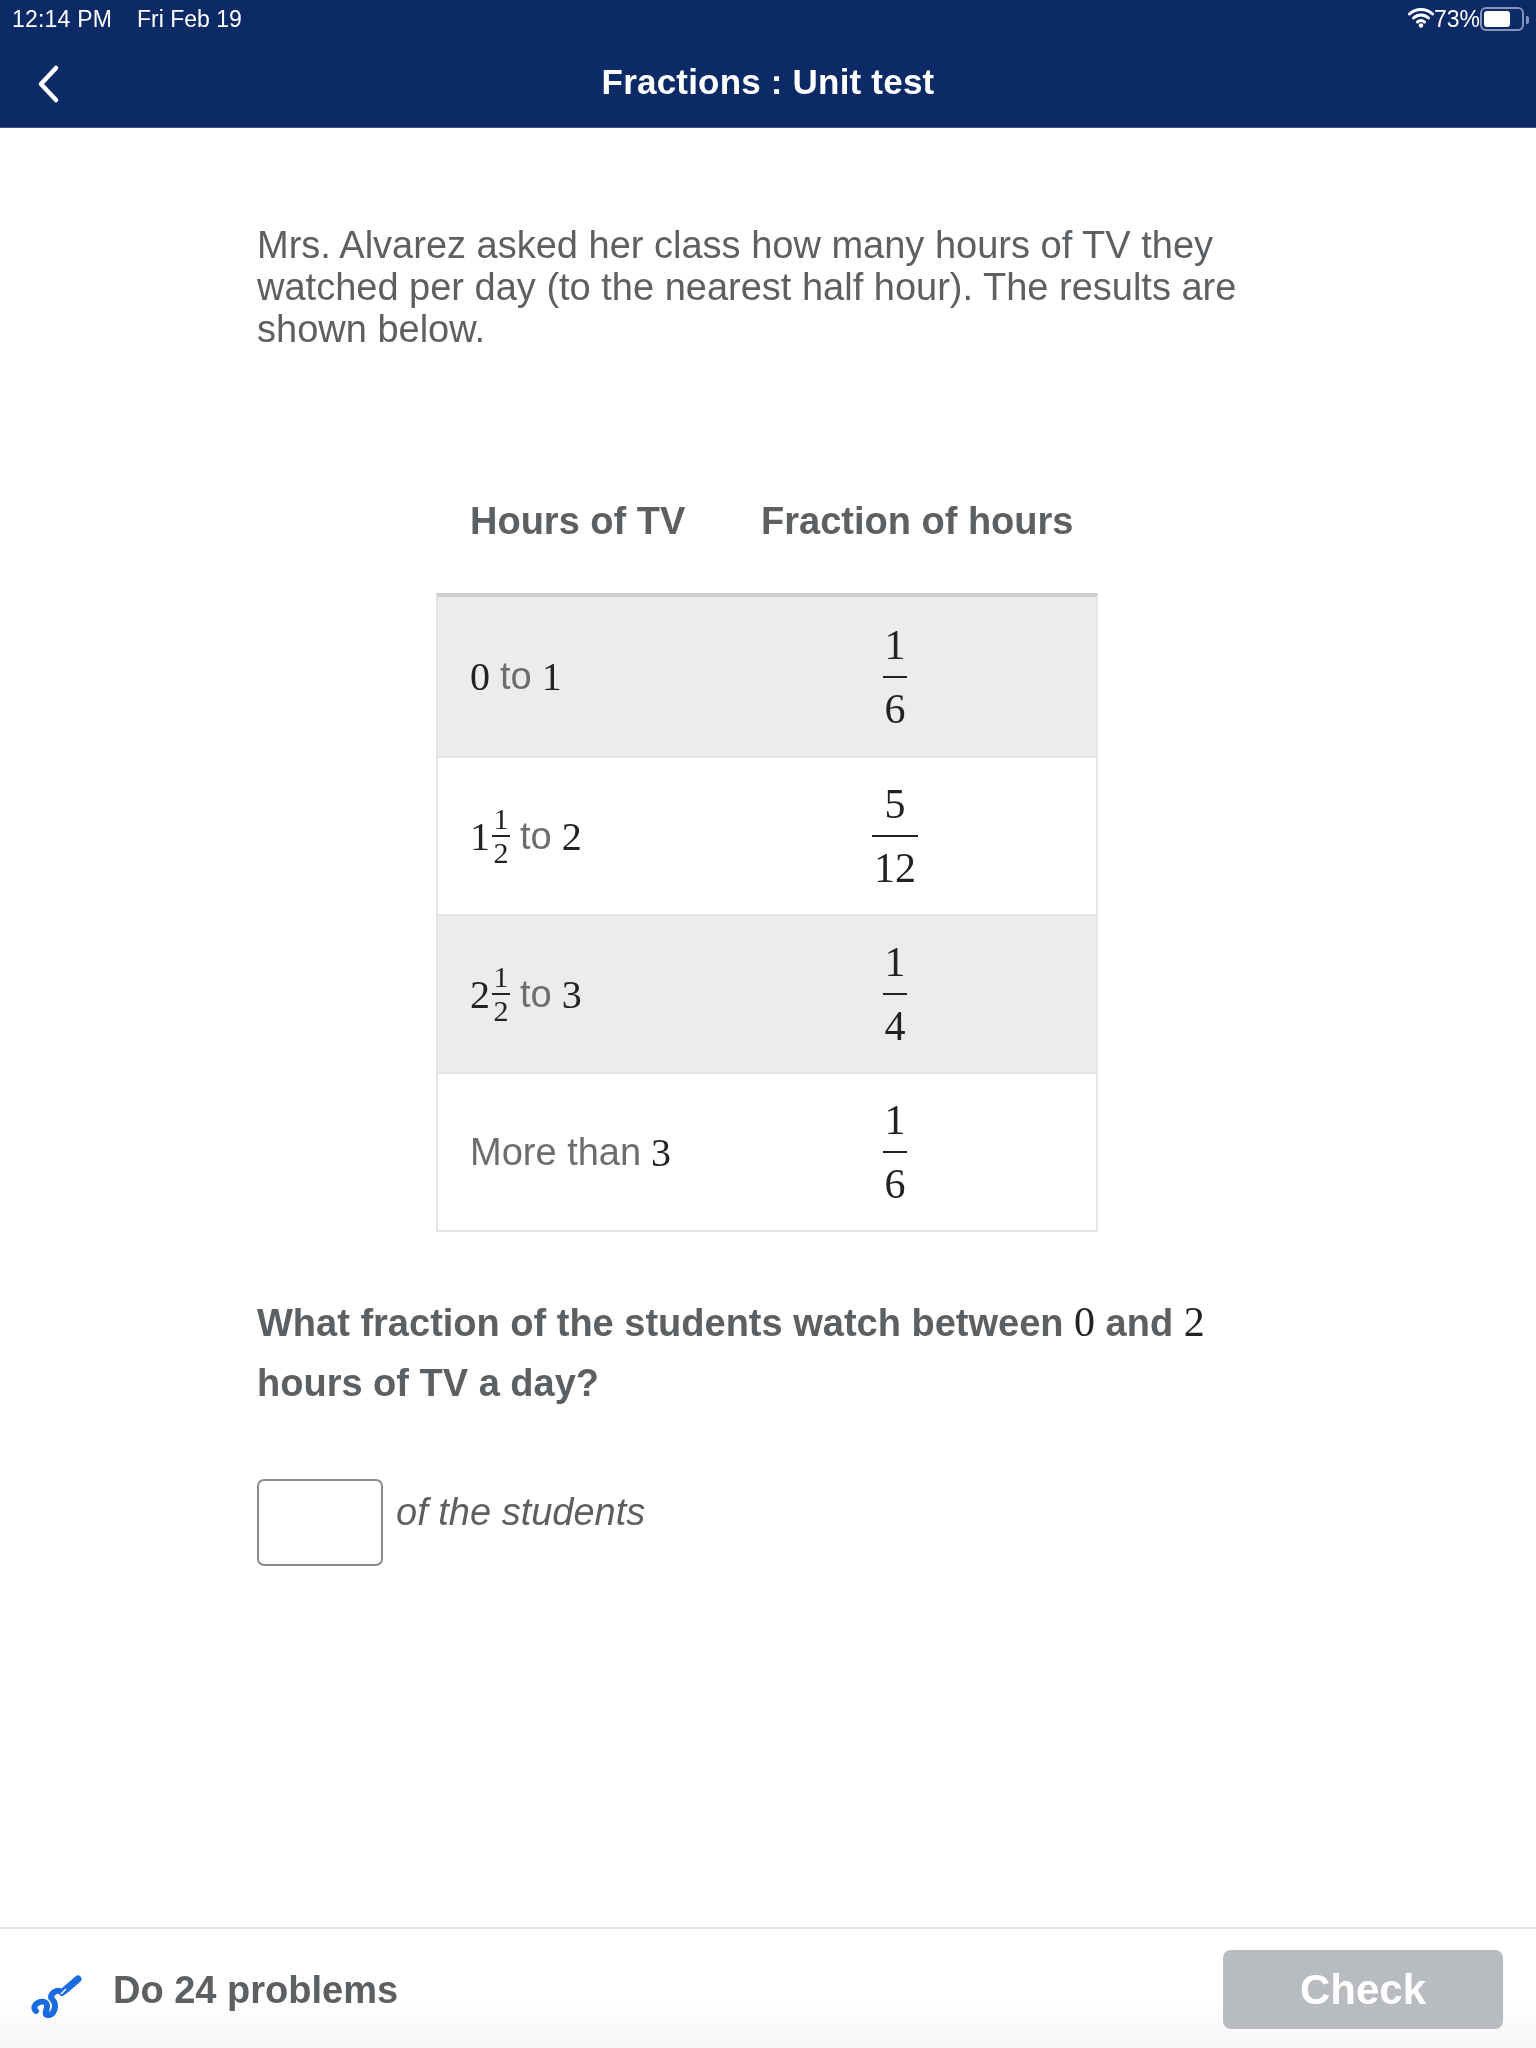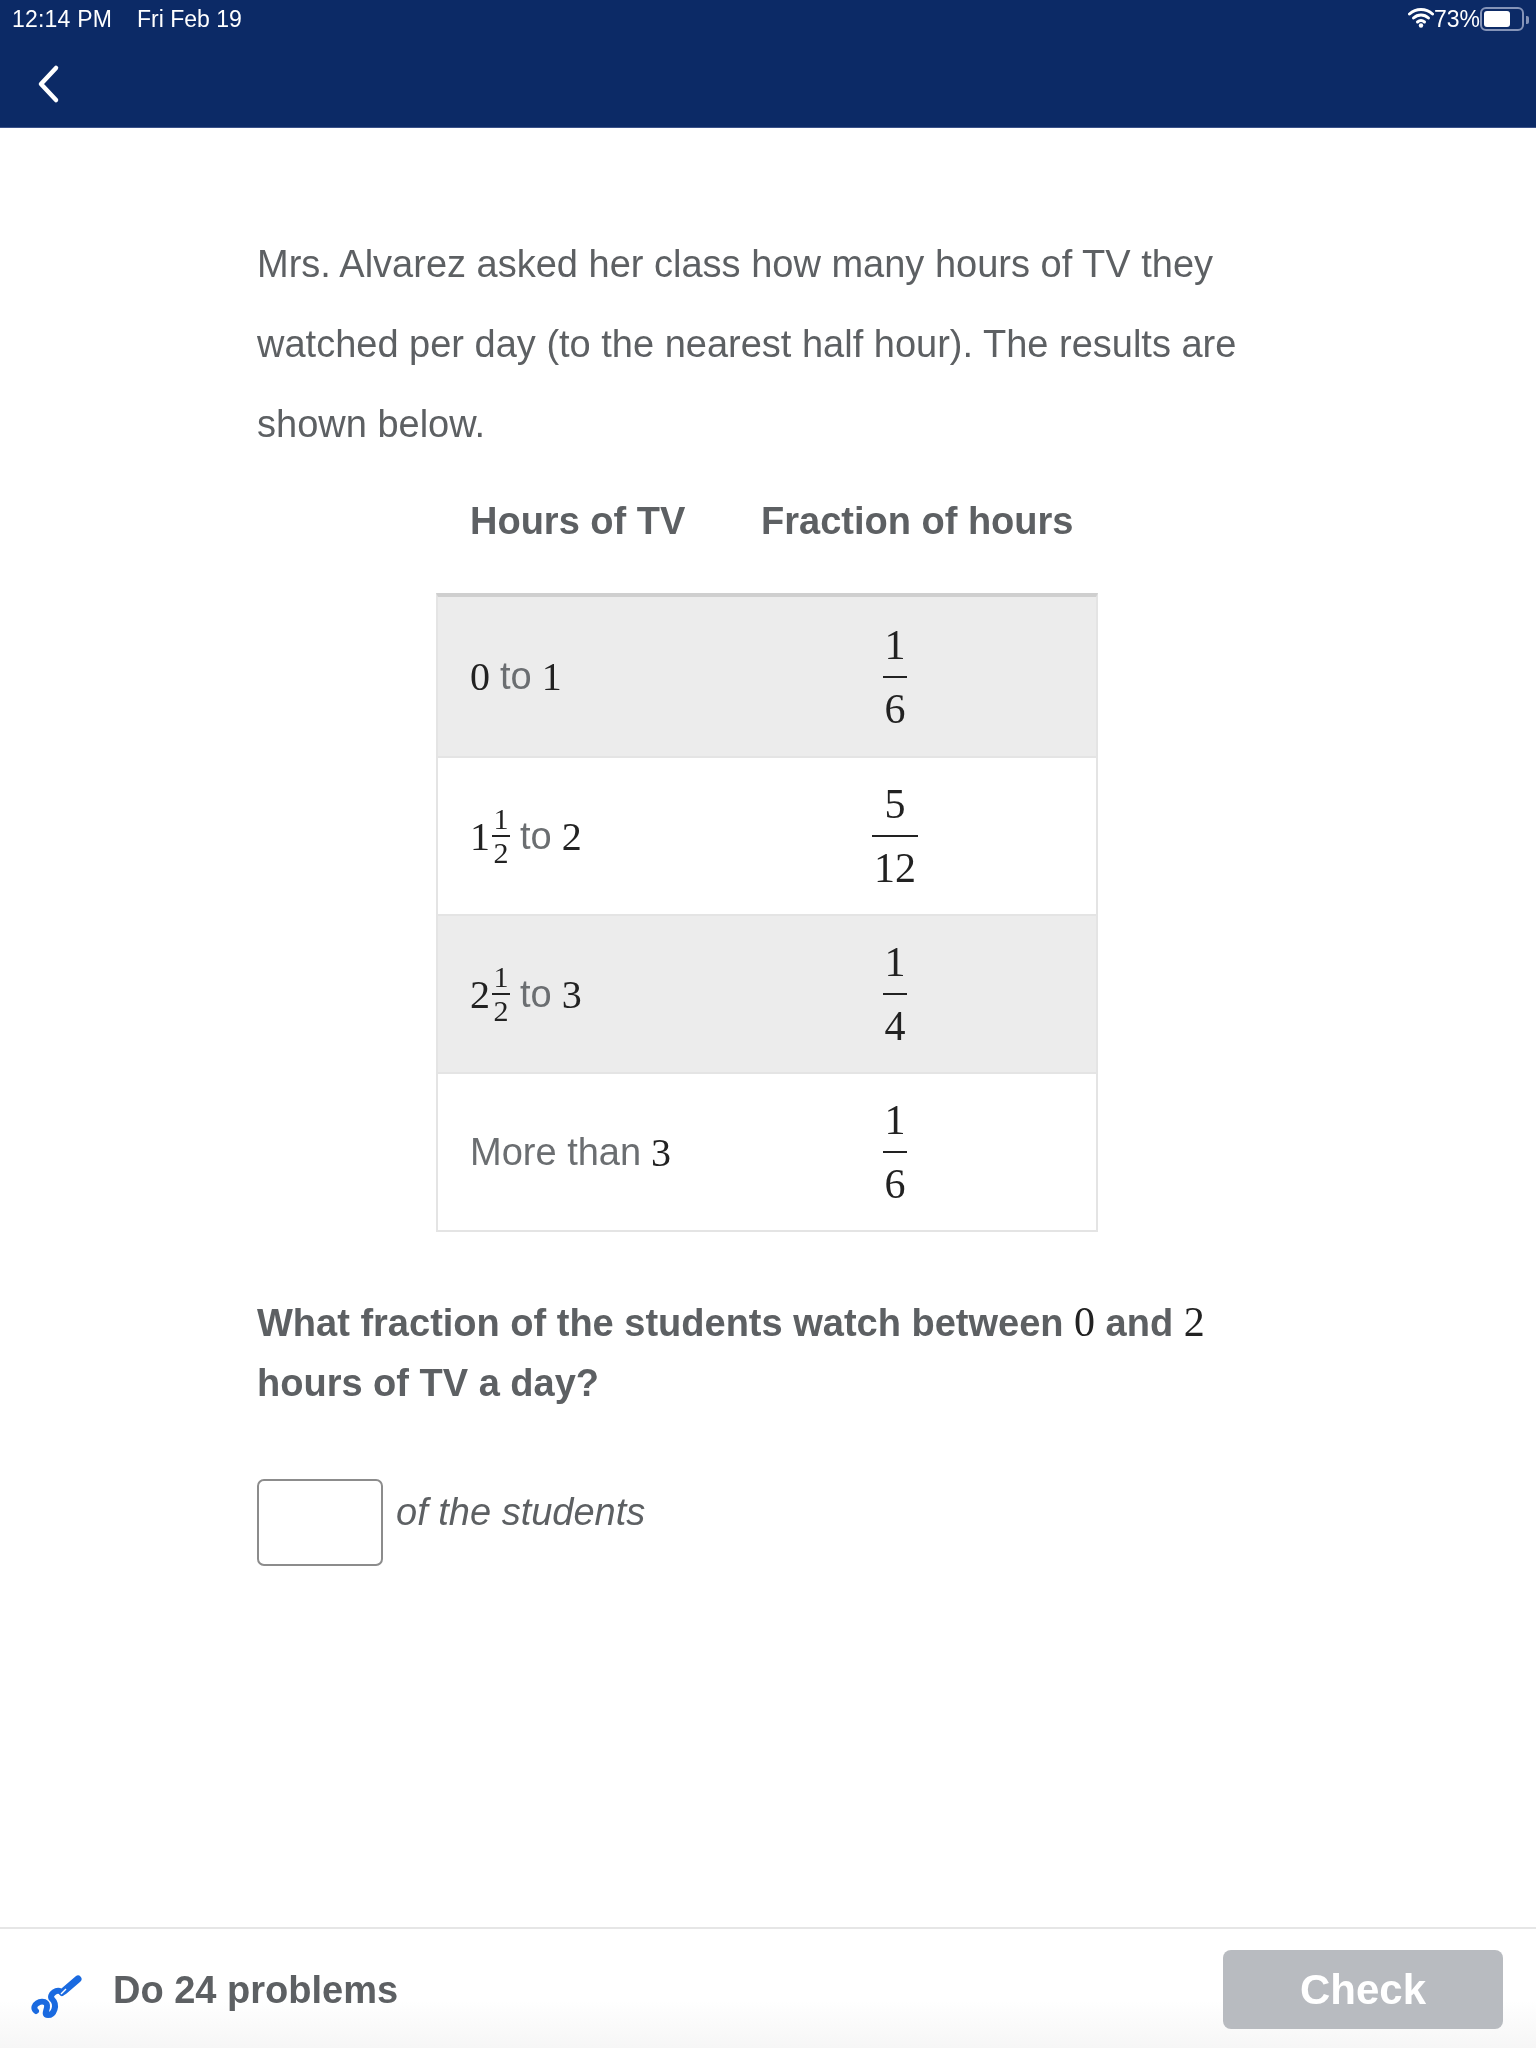--- a/index.html
+++ b/index.html
@@ -12,21 +12,21 @@
   .status-date { position: absolute; left: 137px; top: 6px; font-size: 23px; color: #ffffff; }
   .status-right { position: absolute; right: 12px; top: 5px; height: 28px; display: flex; align-items: center; gap: 0; }
   .status-pct { font-size: 23px; color: #ffffff; }
   .battery { width: 44px; height: 24px; border: 2px solid #8594b8; border-radius: 6px; padding: 2px; position: relative; }
   .battery-fill { width: 72%; height: 100%; background: #ffffff; border-radius: 3px; }
   .battery-tip { position: absolute; right: -7px; top: 7px; width: 3px; height: 8px; background: #8594b8; border-radius: 0 2px 2px 0; }
   .back-btn { position: absolute; left: 28px; top: 62px; width: 40px; height: 48px; display: flex; align-items: center; justify-content: center; cursor: pointer; }
   .title { position: absolute; left: 0; width: 1536px; top: 62px; text-align: center; color: #ffffff; font-size: 35px; font-weight: bold; letter-spacing: 0.2px; }
 
   
-  .intro { position: absolute; left: 257px; top: 224px; width: 1030px; font-size: 38px; line-height: 80px; color: #5d6063; }
+  .intro { position: absolute; left: 257px; top: 224px; width: 1030px; font-size: 38px; line-height: 42px; color: #5d6063; }
 
   
   .col-head { position: absolute; top: 500px; font-size: 38px; font-weight: bold; color: #5d6063; }
   .col-head.h1 { left: 470px; }
   .col-head.h2 { left: 761px; }
   .tbl { position: absolute; left: 436px; top: 593px; width: 662px; border: 2px solid #e4e4e4; border-top: 4px solid #cfcfcf; }
   .row { height: 158px; position: relative; border-top: 2px solid #e4e4e4; }
   .row:first-child { border-top: none; height: 159px; }
   .row.shade { background: #ececec; }
   .cell-left { position: absolute; left: 32px; top: 0; height: 100%; display: flex; align-items: center; font-size: 40px; color: #222; font-family: "Liberation Serif", "DejaVu Serif", serif; }
@@ -73,20 +73,21 @@
       <span class="battery-tip"></span>
     </span>
   </div>
   <div class="back-btn">
     <span>
       <svg width="24" height="40" viewBox="0 0 24 40">
         <path d="M20 4 L5 20 L20 36" stroke="#fff" stroke-width="4.5" fill="none" stroke-linecap="round" stroke-linejoin="round"></path>
       </svg>
     </span>
   </div>
+  <div class="title">Fractions : Unit test</div>
 </div>
 
 <p class="intro">Mrs. Alvarez asked her class how many hours of TV they watched per day (to the nearest half hour). The results are shown below.</p>
 
 <div class="col-head h1">Hours of TV</div>
 <div class="col-head h2">Fraction of hours</div>
 
 <div class="tbl">
 
   <div class="row shade">

